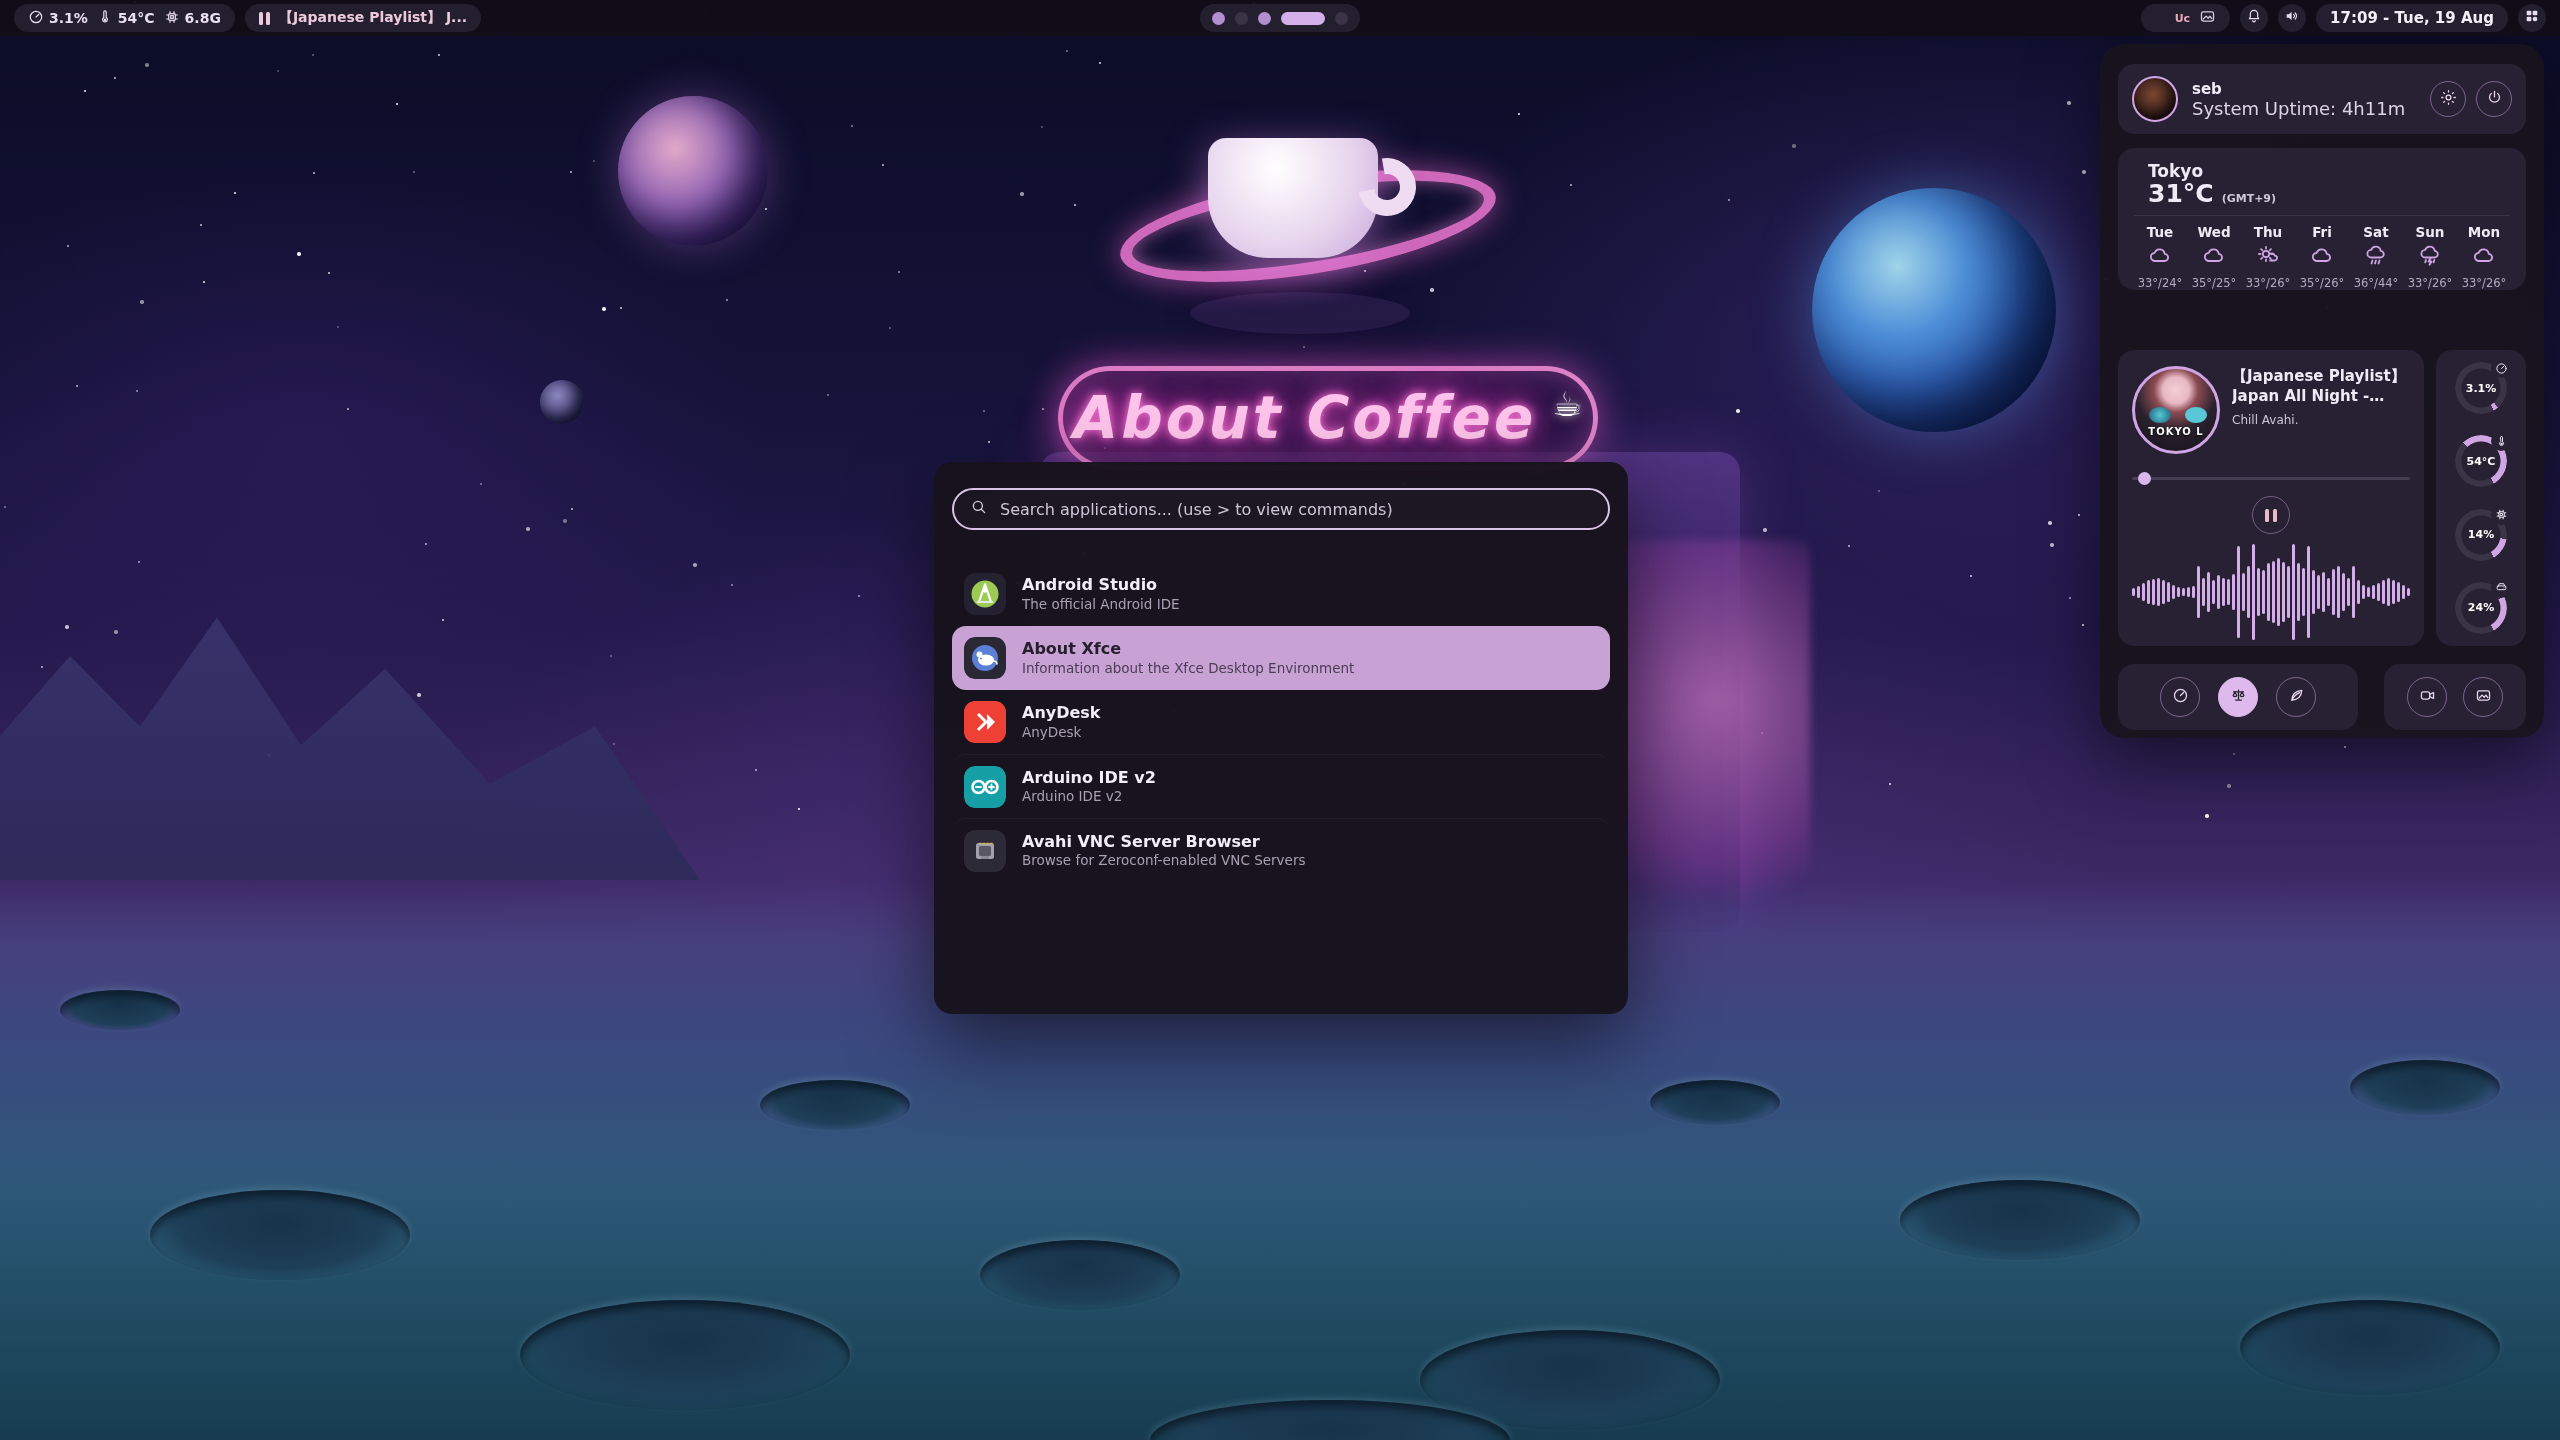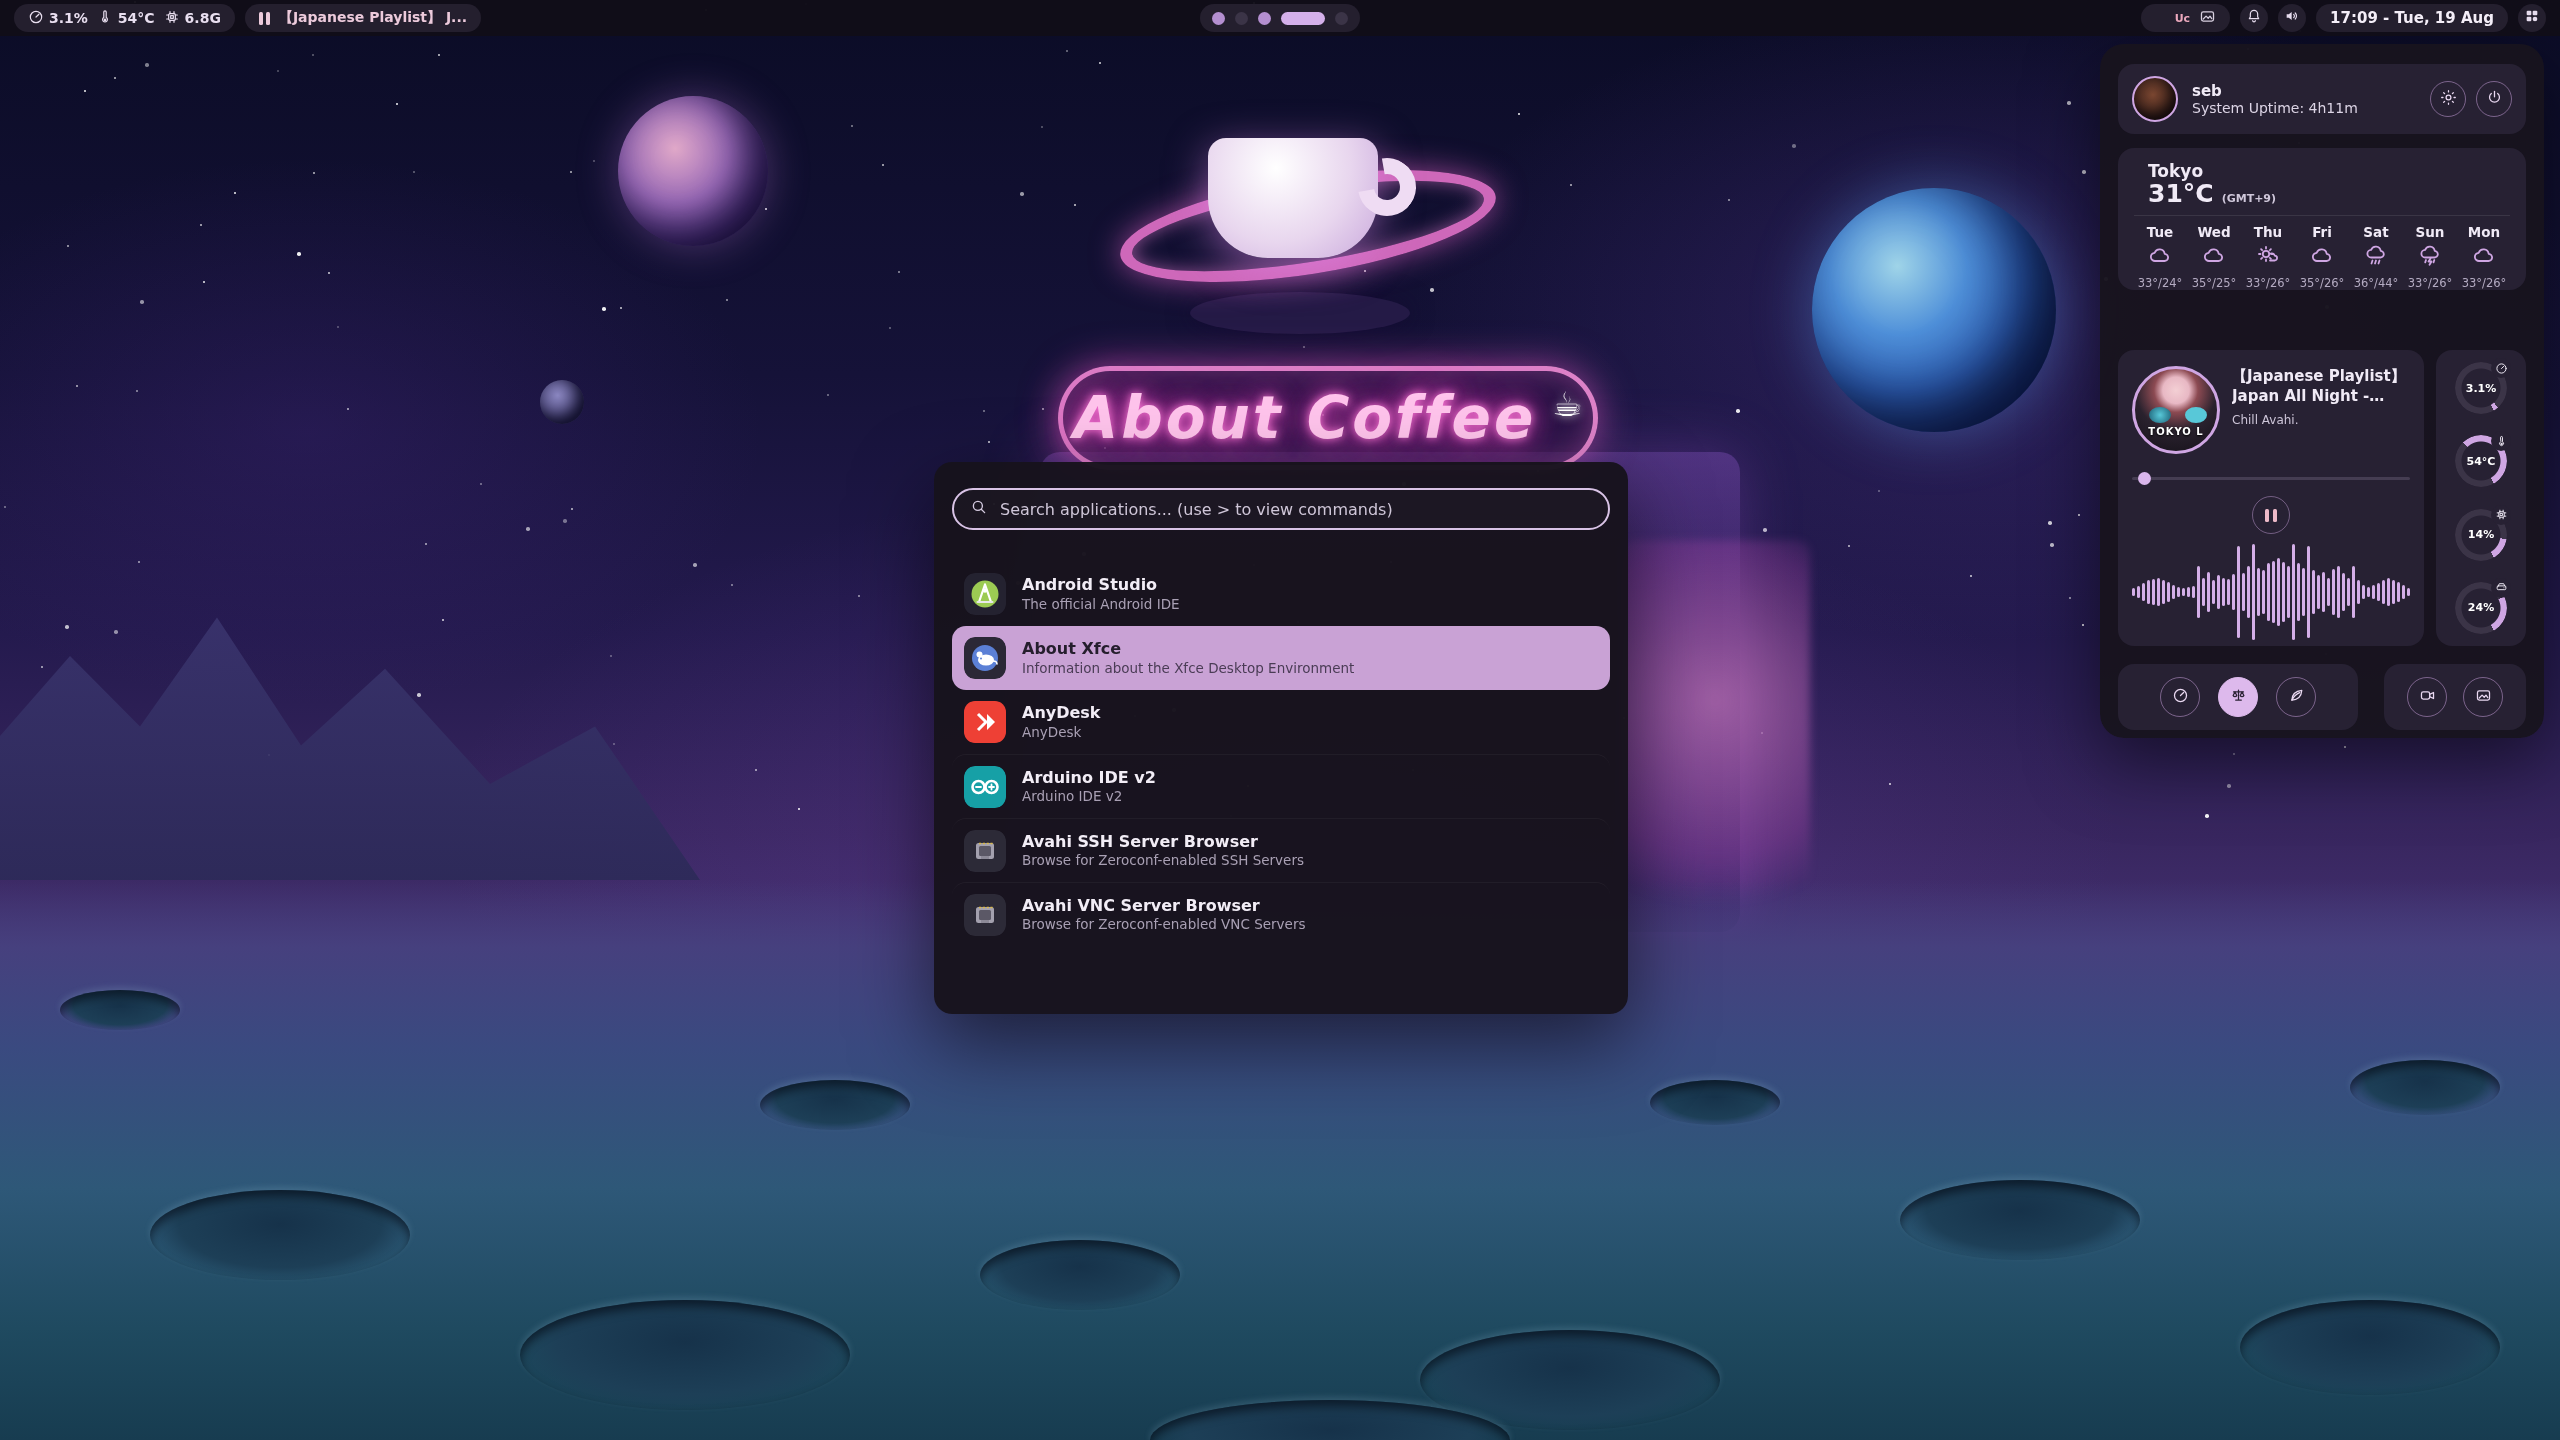--- a/index.html
+++ b/index.html
@@ -109,21 +109,21 @@
 
   
   .sidebar{position:absolute;left:2100px;top:44px;width:444px;height:694px;background:rgba(24,20,30,.97);
     border-radius:24px;z-index:20;box-shadow:0 24px 70px rgba(0,0,0,.5);}
   .card{position:absolute;background:var(--card);border-radius:16px;}
   .user-card{left:18px;top:20px;width:408px;height:70px;display:flex;align-items:center;gap:14px;padding:0 14px;}
   .avatar{width:46px;height:46px;border-radius:50%;border:2px solid var(--accent);flex:none;
     background:radial-gradient(circle at 45% 40%,#7a4630 0%,#4a2a20 45%,#241318 80%),#201018;
     box-shadow:inset -4px -6px 12px rgba(0,0,0,.6);}
   .user-name{font-size:15px;font-weight:bold;}
-  .user-uptime{font-size:14px;color:#ddd5e6;}
+  .user-uptime{font-size:18px;color:#ddd5e6;}
   .user-actions{margin-left:auto;display:flex;gap:10px;}
   .round-btn{width:36px;height:36px;border-radius:50%;border:1px solid rgba(207,166,227,.5);
     display:flex;align-items:center;justify-content:center;background:transparent;}
   .round-btn svg{width:17px;height:17px;color:#ead9f2;}
   .round-btn.active{background:#ddb9ec;border-color:#ddb9ec;}
   .round-btn.active svg{color:#2a2233;}
 
   .weather-card{left:18px;top:104px;width:408px;height:142px;padding:14px 16px 10px;}
   .weather-head{display:flex;align-items:center;gap:14px;}
   .weather-city{font-size:17px;font-weight:bold;line-height:1.1;}
@@ -485,35 +485,20 @@
               <path d="M12 21h5M27.5 18.5v5M25 21h5" stroke="#fff" stroke-width="1.8" stroke-linecap="round"></path>
             </svg>
           </span>
           <span>
             <div class="app-title">Arduino IDE v2</div>
             <div class="app-sub">Arduino IDE v2</div>
           </span>
         </div>
 
 
-        <div class="app-row">
-          <span class="app-icon">
-            <svg viewBox="0 0 42 42">
-              <rect width="42" height="42" rx="11" fill="#2c2a37"></rect>
-              <rect x="12" y="13" width="18" height="16" rx="2.5" fill="#a3a0ae"></rect>
-              <rect x="15" y="16" width="12" height="10" rx="1.5" fill="#5b5866"></rect>
-              <path d="M15 13.5h2.2M18.8 13.5H21M22.7 13.5h2.2M26.4 13.5h2.2" stroke="#d8b84a" stroke-width="1.6"></path>
-              <rect x="17" y="26" width="8" height="3" fill="#8c8997"></rect>
-            </svg>
-          </span>
-          <span>
-            <div class="app-title">Avahi SSH Server Browser</div>
-            <div class="app-sub">Browse for Zeroconf-enabled SSH Servers</div>
-          </span>
-        </div>
 
         <div class="app-row">
           <span class="app-icon">
             <svg viewBox="0 0 42 42">
               <rect width="42" height="42" rx="11" fill="#2c2a37"></rect>
               <rect x="12" y="13" width="18" height="16" rx="2.5" fill="#a3a0ae"></rect>
               <rect x="15" y="16" width="12" height="10" rx="1.5" fill="#5b5866"></rect>
               <path d="M15 13.5h2.2M18.8 13.5H21M22.7 13.5h2.2M26.4 13.5h2.2" stroke="#d8b84a" stroke-width="1.6"></path>
               <rect x="17" y="26" width="8" height="3" fill="#8c8997"></rect>
             </svg>

